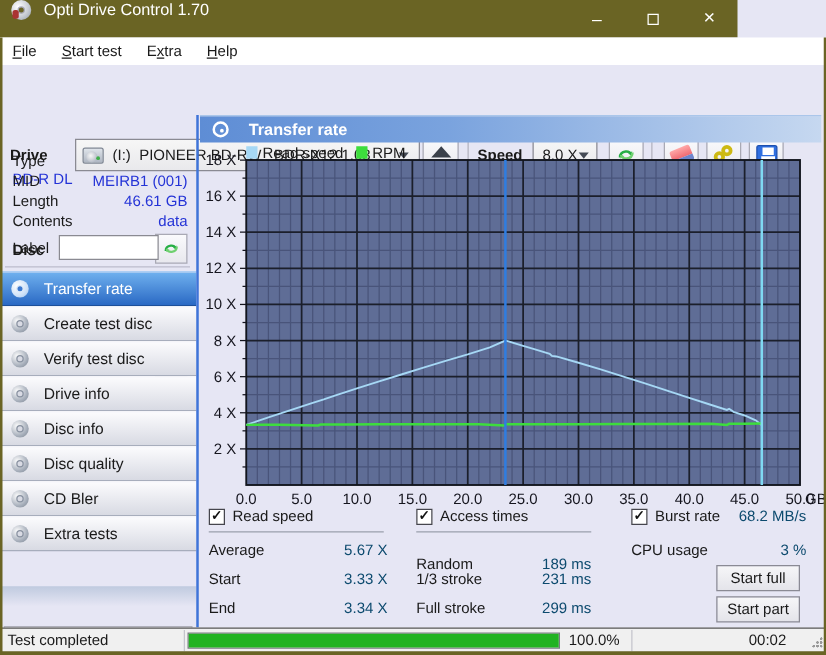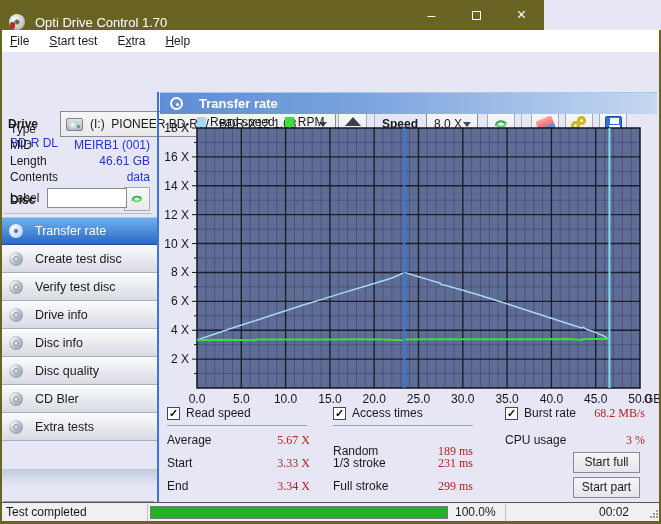--- a/index.html
+++ b/index.html
@@ -2,21 +2,21 @@
 <html><head>
 <meta charset="utf-8">
 <style>
   * { margin:0; padding:0; box-sizing:border-box; }
   html,body { width:661px; height:524px; overflow:hidden; background:#e6e6f4;
               font-family:"Liberation Sans", sans-serif; font-size:12px; color:#1a1a1a; }
   #window { position:relative; width:661px; height:524px; background:#e6e6f4; }
   .abs { position:absolute; }
 
   
-  #titlebar { left:0; top:0; width:544px; height:30px; background:#6a6424; display:flex; align-items:flex-end; }
+  #titlebar { left:0; top:0; width:590px; height:30px; background:#6a6424; display:flex; align-items:flex-start; }
   #app-icon { width:16px; height:16px; margin-left:9px; border-radius:50%;
               background:radial-gradient(circle at 35% 35%, #ffffff, #c9cdd4 55%, #8d96a4);
               position:relative; }
   #app-icon::before { content:""; position:absolute; inset:5px; border-radius:50%; background:#6a6424; border:1px solid #aab; }
   #app-icon::after { content:""; position:absolute; left:1px; bottom:1px; width:5px; height:7px; background:#a33; border-radius:2px; }
   #title-text { color:#fff; font-size:13px; margin-left:10px; }
   .cap-btn { width:45px; height:30px; color:#fff; display:flex; align-items:center; justify-content:center; font-size:14px; }
   #max-glyph { width:9px; height:9px; border:1px solid #fff; display:block; }
   #caption-buttons { position:absolute; right:0; top:0; display:flex; }
 
@@ -101,21 +101,21 @@
   #legend { left:197px; top:115px; display:flex; align-items:center; font-size:12px; }
   .legend-swatch { width:9px; height:10px; margin-right:4px; }
   .legend-item { display:flex; align-items:center; margin-right:10px; }
 
   
   .check-row { position:absolute; display:flex; align-items:center; }
   .checkbox { width:13px; height:13px; background:#fff; border:1px solid #45454d; margin-right:6px;
               font-size:11px; line-height:11px; text-align:center; color:#111; font-weight:bold; }
   .group-underline { position:absolute; height:1px; background:#9aa0ac; }
   .res-row { position:absolute; display:flex; justify-content:space-between; }
-  .res-val { color:#b91c1c;font-family:Liberation Serif, serif; }
+  .res-val { color:#0c4a6e; }
   .action-btn { position:absolute; width:67px; height:21px; background:linear-gradient(#f6f6f8,#e4e4ea);
                 border:1px solid #8a8a94; text-align:center; line-height:19px; font-size:12px; }
 
   
   #statusbar { left:0; top:502px; width:661px; height:19px; background:#f0f0f0; border-top:1px solid #555; }
   #status-text { position:absolute; left:6px; top:2px; }
   .sb-sep { position:absolute; top:1px; width:1px; height:17px; background:#c4c4cc; }
   #progress-track { position:absolute; left:150px; top:3px; width:298px; height:13px; border:1px solid #7a7a82; background:#eee; }
   #progress-fill { height:100%; background:#22b322; }
   #percent-text { position:absolute; left:455px; top:2px; }

